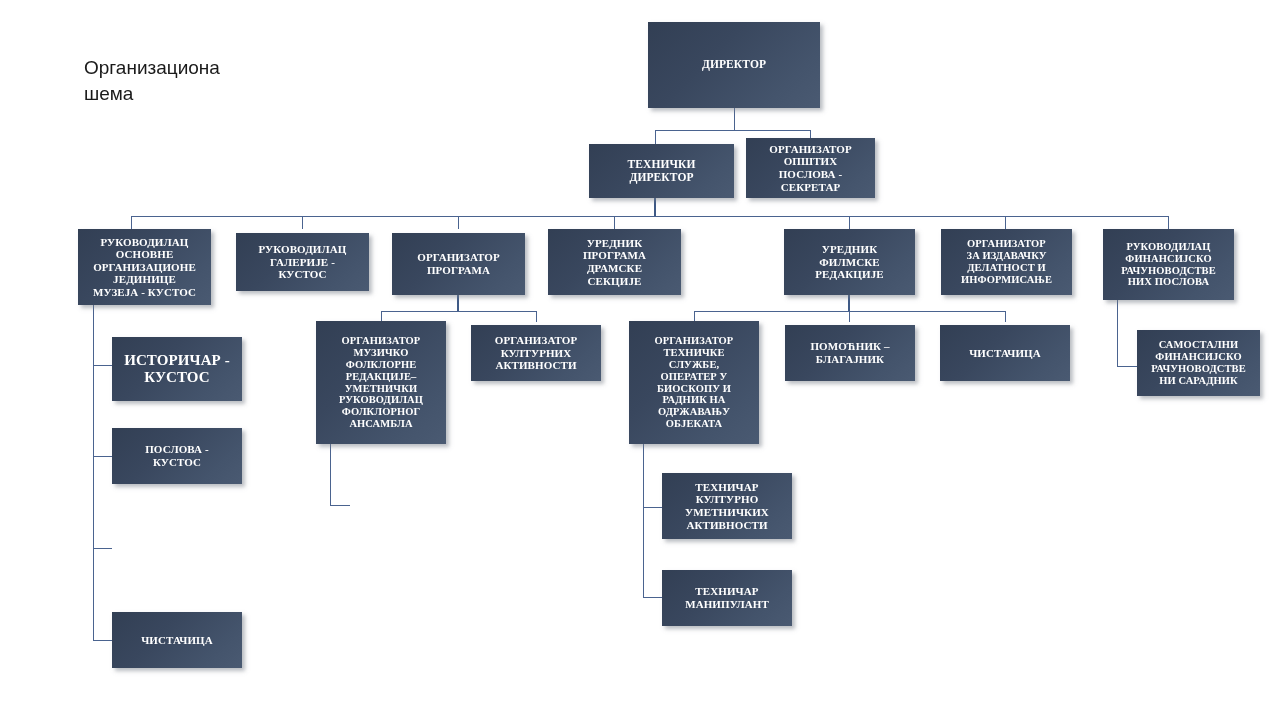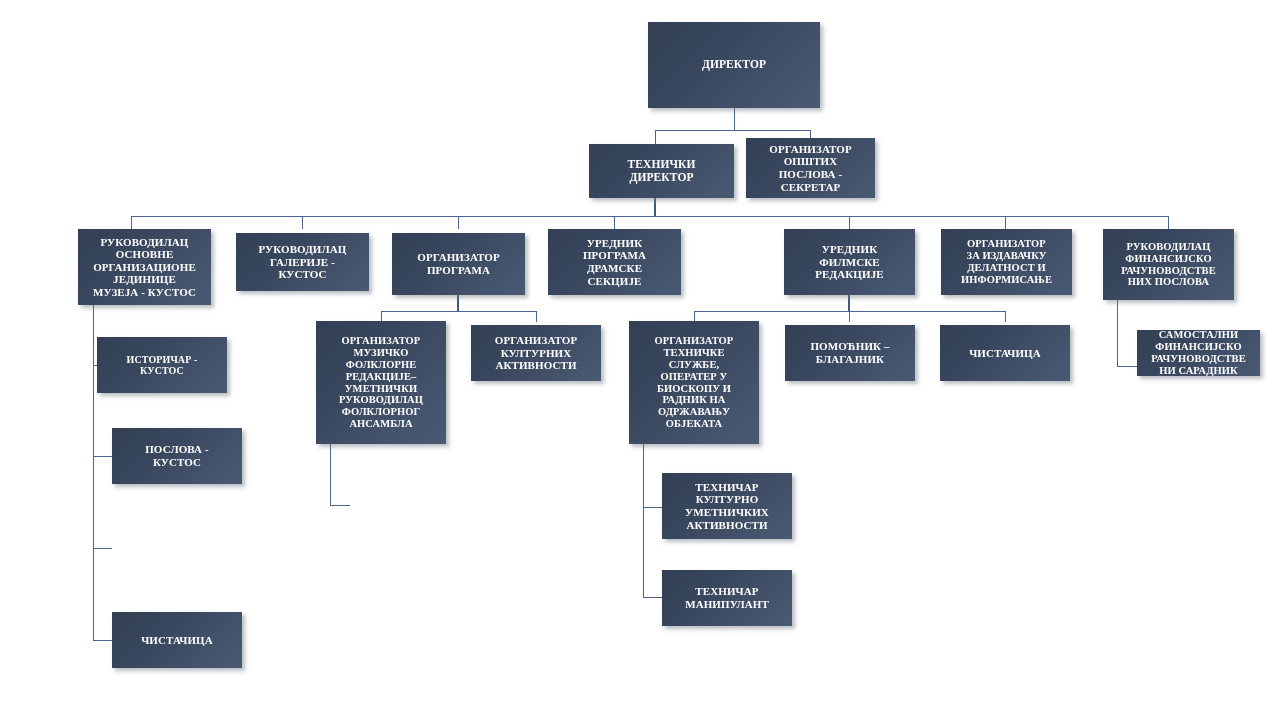--- a/index.html
+++ b/index.html
@@ -55,20 +55,22 @@
   }
   .conn.h { height: 1px; }
   .conn.v { width: 1px; }
   .conn.thick.v { width: 2px; background: #3f5a86; }
 </style>
 </head>
 <body>
 
 <div id="canvas">
 
+  <div id="title">Организациона
+шема</div>
 
   <div class="conn v" style="left:734px; top:108px; height:23px;"></div>
   <div class="conn h" style="left:655px; top:130px; width:156px;"></div>
   <div class="conn v" style="left:655px; top:130px; height:14px;"></div>
   <div class="conn v" style="left:810px; top:130px; height:14px;"></div>
 
   <div class="conn thick v" style="left:654px; top:198px; height:19px;"></div>
   <div class="conn h" style="left:131px; top:216px; width:1037px;"></div>
   <div class="conn v" style="left:131px; top:216px; height:13px;"></div>
   <div class="conn v" style="left:302px; top:216px; height:13px;"></div>
@@ -160,21 +162,21 @@
 ИНФОРМИСАЊЕ</span>
   </div>
 
   <div class="node" style="left:1103px; top:229px; width:131px; height:71px; font-size:10.5px;">
     <span>РУКОВОДИЛАЦ
 ФИНАНСИЈСКО
 РАЧУНОВОДСТВЕ
 НИХ ПОСЛОВА</span>
   </div>
 
-  <div class="node" style="left:97px; top:337px; width:130px; height:56px; font-size:10px;">
+  <div class="node" style="left:112px; top:337px; width:130px; height:64px; font-size:15px;">
     <span>ИСТОРИЧАР  -
 КУСТОС</span>
   </div>
 
   <div class="node" style="left:112px; top:428px; width:130px; height:56px; font-size:11px;">
     <span>ПОСЛОВА -
 КУСТОС</span>
   </div>
 
 
@@ -225,20 +227,20 @@
 КУЛТУРНО
 УМЕТНИЧКИХ
 АКТИВНОСТИ</span>
   </div>
 
   <div class="node" style="left:662px; top:570px; width:130px; height:56px; font-size:11px;">
     <span>ТЕХНИЧАР
 МАНИПУЛАНТ</span>
   </div>
 
-  <div class="node" style="left:1137px; top:330px; width:123px; height:46px; font-size:10.5px;">
+  <div class="node" style="left:1137px; top:330px; width:123px; height:66px; font-size:10.5px;">
     <span>САМОСТАЛНИ
 ФИНАНСИЈСКО
 РАЧУНОВОДСТВЕ
 НИ САРАДНИК</span>
   </div>
 
 </div>
 
 </body></html>

